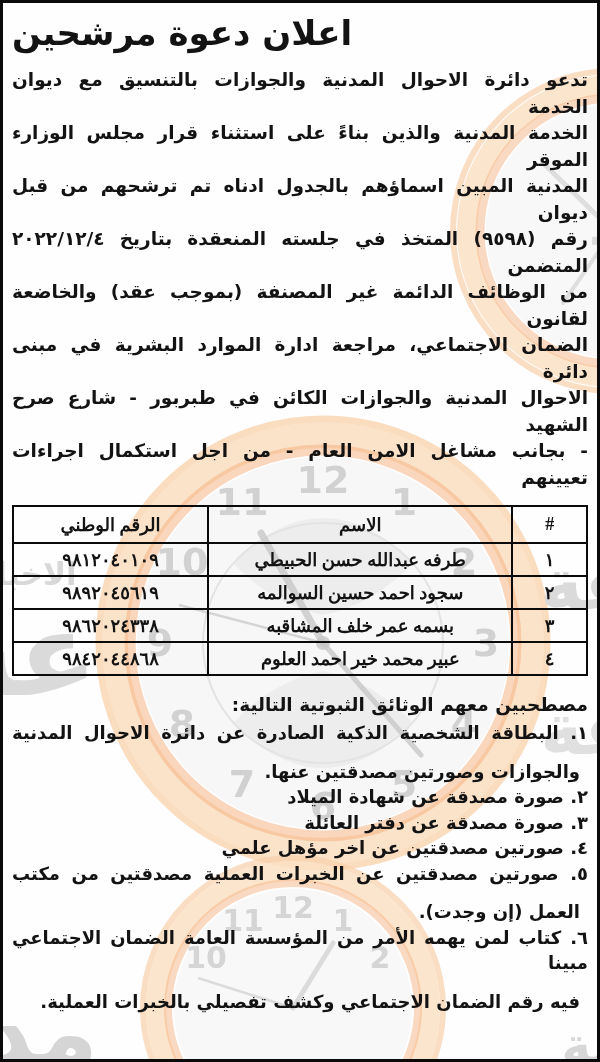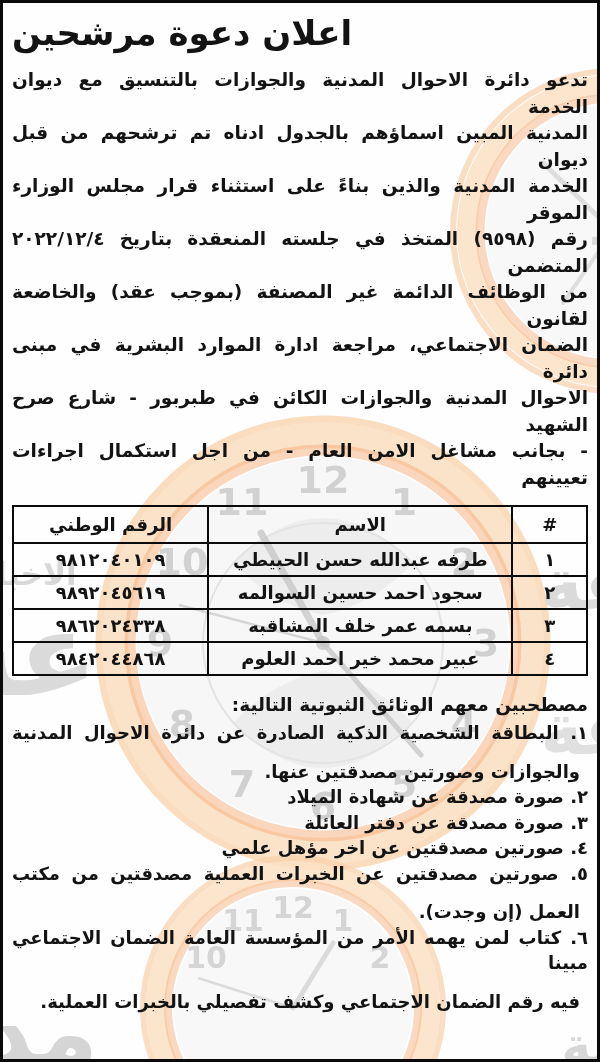--- a/index.html
+++ b/index.html
@@ -38,20 +38,21 @@
     font-size:18.5px;line-height:26.5px;text-align:justify;text-align-last:justify;
     word-spacing:1px;
   }
   .intro-line.last{text-align:center;text-align-last:center;}
   table.cand{
     width:100%;border-collapse:collapse;margin:14px 0 16px 0;background:transparent;
   }
   table.cand th,table.cand td{
     border:2px solid #0a0a0a;text-align:center;font-size:18px;font-weight:700;
     padding:0 4px;
+    font-family:Liberation Serif, serif;
   }
   table.cand th{height:37px;}
   table.cand td{height:33px;}
   .col-num{width:13%;}
   .col-name{width:53%;}
   .col-id{width:34%;}
   .docs-intro{font-size:18.5px;line-height:26px;text-align:right;margin:8px 0 2px 0;}
   .doc-line{font-size:18px;line-height:25.5px;}
   .doc-line.full{text-align:justify;text-align-last:justify;}
   .doc-line.start{text-align:right;}
@@ -126,22 +127,22 @@
     <div class="wm-text wm-right-mid2">الساعة</div>
     <div class="wm-text wm-bottom-right">الاخبارية</div>
   </div>
 
   <div class="content">
 
     <h1 class="title">اعلان دعوة مرشحين</h1>
 
     <div class="intro">
       <div class="intro-line">تدعو دائرة الاحوال المدنية والجوازات بالتنسيق مع ديوان الخدمة</div>
+      <div class="intro-line">الخدمة المدنية والذين بناءً على استثناء قرار مجلس الوزارء الموقر</div>
       <div class="intro-line">المدنية المبين اسماؤهم بالجدول ادناه تم ترشحهم من قبل ديوان</div>
-      <div class="intro-line">الخدمة المدنية والذين بناءً على استثناء قرار مجلس الوزارء الموقر</div>
       <div class="intro-line">رقم (٩٥٩٨) المتخذ في جلسته المنعقدة بتاريخ ٢٠٢٢/١٢/٤ المتضمن</div>
       <div class="intro-line">من الوظائف الدائمة غير المصنفة (بموجب عقد) والخاضعة لقانون</div>
       <div class="intro-line">الضمان الاجتماعي، مراجعة ادارة الموارد البشرية في مبنى دائرة</div>
       <div class="intro-line">الاحوال المدنية والجوازات الكائن في طبربور - شارع صرح الشهيد</div>
       <div class="intro-line">- بجانب مشاغل الامن العام - من اجل استكمال اجراءات تعيينهم</div>
     </div>
 
     <table class="cand">
       <thead>
         <tr>

